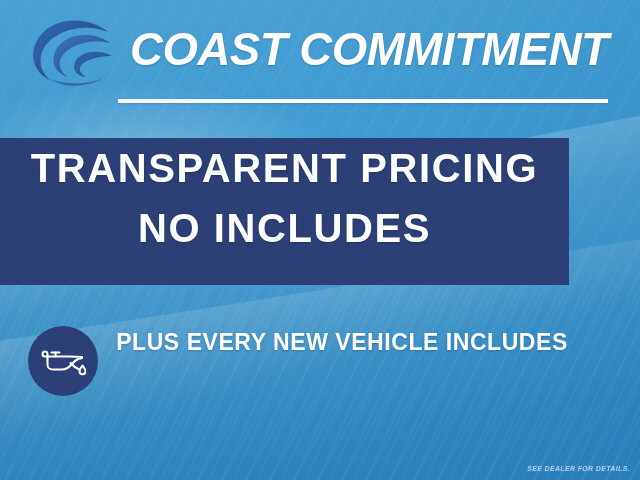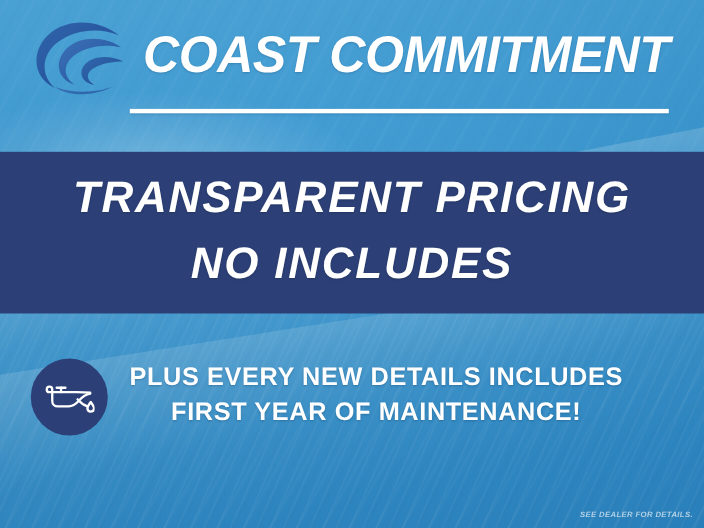--- a/index.html
+++ b/index.html
@@ -132,26 +132,24 @@
     height: 4px;
     background: #ffffff;
     box-shadow: 0 1px 2px rgba(10,50,90,0.18);
   }
 
   
   .promo-band {
     position: absolute;
     left: 0;
     top: 138px;
-    width: 640px;
+    width: 569px;
     height: 147px;
     background: #2c4077;
     box-sizing: border-box;
-    padding-top: 12px;
-    font-style: italic;
   }
   .promo-line {
     color: #ffffff;
     font-weight: bold;
     font-size: 40px;
     line-height: 60px;
     text-align: center;
     letter-spacing: 1.6px;
     white-space: nowrap;
     text-shadow: 0 1px 2px rgba(0,0,0,0.18);
@@ -270,20 +268,19 @@
           <path d="M15.5 12.5 L15.5 8.5"></path>
           <path d="M11.5 8.5 L19.5 8.5"></path>
           <path d="M30.5 19.0 C33.0 22.0 36.0 24.2 39.5 25.5"></path>
         </g>
         <path d="M42.5 21.5 C44.6 24.4 45.5 25.9 45.5 27.2 C45.5 28.9 44.2 30.2 42.5 30.2
                  C40.8 30.2 39.5 28.9 39.5 27.2 C39.5 25.9 40.4 24.4 42.5 21.5 Z" fill="none" stroke="#ffffff" stroke-width="2.1" stroke-linejoin="round"></path>
       </svg>
     </div>
 
     <div class="bonus-text">
-      <div class="bonus-line">PLUS EVERY NEW DETAILS INCLUDES</div>
-      <div class="bonus-line">FIRST YEAR OF MAINTENANCE!</div>
+      <div class="bonus-line">PLUS EVERY NEW VEHICLE INCLUDES</div>
     </div>
   </div>
 
   <div class="disclaimer">SEE DEALER FOR DETAILS.</div>
 
 </div>
 
 </body></html>

